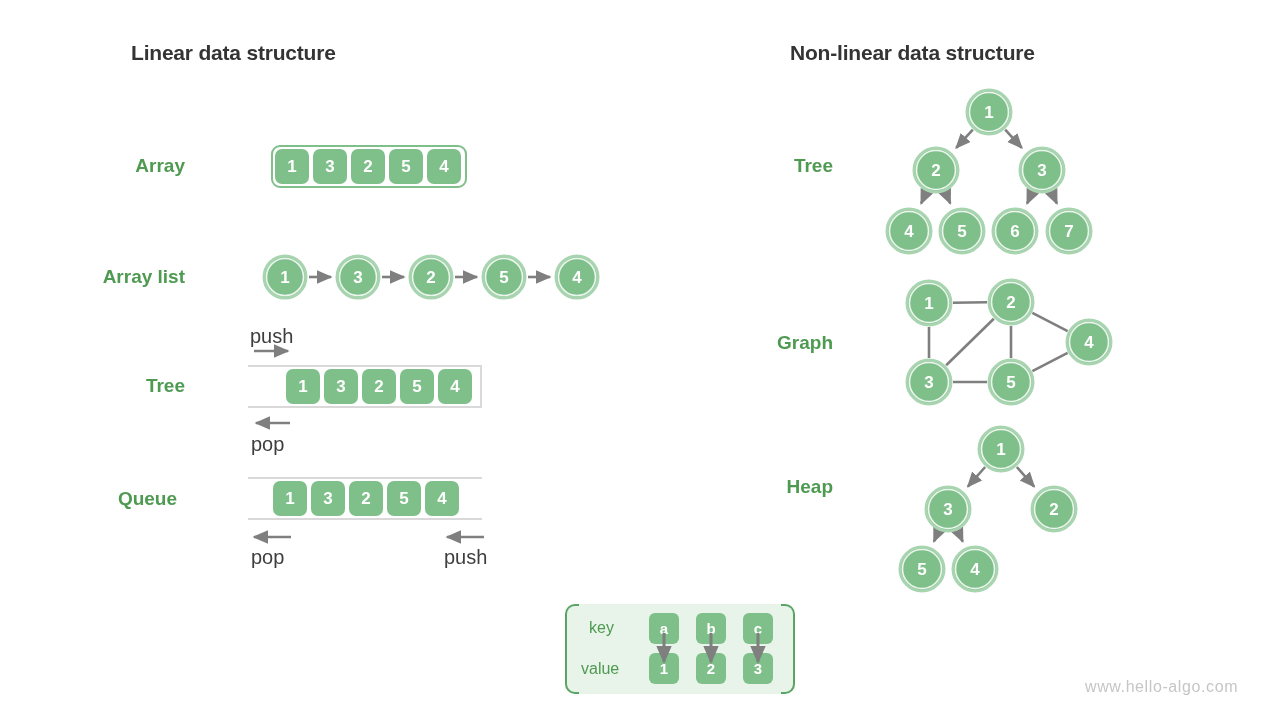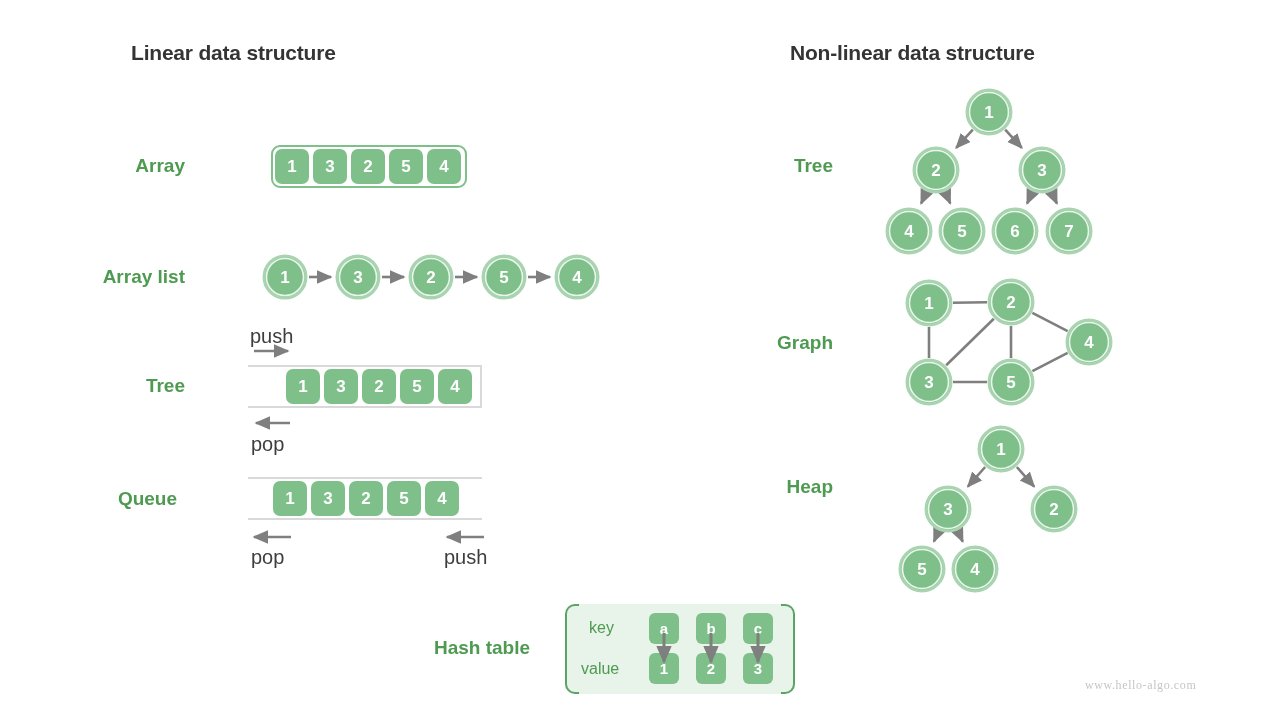--- a/index.html
+++ b/index.html
@@ -56,22 +56,22 @@
 
   
   .hash-panel{
     position:absolute;background:#e8f3e9;border-radius:10px;box-sizing:border-box;
   }
   .bracket{position:absolute;border:2.5px solid #5aa463;width:14px;box-sizing:border-box;}
   .bracket.left{border-right:none;border-top-left-radius:10px;border-bottom-left-radius:10px;}
   .bracket.right{border-left:none;border-top-right-radius:10px;border-bottom-right-radius:10px;}
 
   .watermark{
-    position:absolute;font-family:Liberation Serif, serif;
-    font-size:12px;color:#c6c6c6;letter-spacing:0.6px;white-space:nowrap;
+    position:absolute;font-family:Liberation Sans, sans-serif;
+    font-size:16px;color:#c6c6c6;letter-spacing:0.6px;white-space:nowrap;
   }
 
   svg{position:absolute;left:0;top:0;overflow:visible;}
   .node-text{
     fill:#ffffff;font-family:"Liberation Sans",sans-serif;font-size:17px;
     font-weight:bold;text-anchor:middle;dominant-baseline:central;
   }
 </style>
 </head>
 <body>
@@ -164,21 +164,20 @@
   <svg id="queue-arrows-svg" width="1280" height="720">
       <defs>
         <marker id="ah-q" markerWidth="7" markerHeight="7" refX="5.4" refY="2.6" orient="auto" markerUnits="strokeWidth">
           <path d="M0,0 L6,2.6 L0,5.2 Z" fill="#7f7f7f"></path>
         </marker>
       </defs>
       <line x1="291" y1="537" x2="254" y2="537" stroke="#7f7f7f" stroke-width="2.6" stroke-linecap="butt" marker-end="url(#ah-q)"></line>
       <line x1="484" y1="537" x2="447" y2="537" stroke="#7f7f7f" stroke-width="2.6" stroke-linecap="butt" marker-end="url(#ah-q)"></line>
     </svg>
 
-  <div class="abs row-label" style="left:340px;top:637px;width:190px;">Hash table</div>
   <div class="hash-panel" style="left:565px;top:604px;width:230px;height:90px;"></div>
   <div class="bracket left" style="left:565px;top:604px;height:90px;"></div>
   <div class="bracket right" style="left:781px;top:604px;height:90px;"></div>
   <div class="abs kv-label" style="left:589px;top:619px;">key</div>
   <div class="abs kv-label" style="left:581px;top:660px;">value</div>
   <div id="hash-cells">
       <div class="cell sm" style="left: 649px; top: 613px; width: 30px; height: 31px; background: rgb(126, 191, 138);">a</div>
       <div class="cell sm" style="left: 696px; top: 613px; width: 30px; height: 31px; background: rgb(126, 191, 138);">b</div>
       <div class="cell sm" style="left: 743px; top: 613px; width: 30px; height: 31px; background: rgb(126, 191, 138);">c</div>
       <div class="cell sm" style="left: 649px; top: 653px; width: 30px; height: 31px; background: rgb(126, 191, 138);">1</div>

